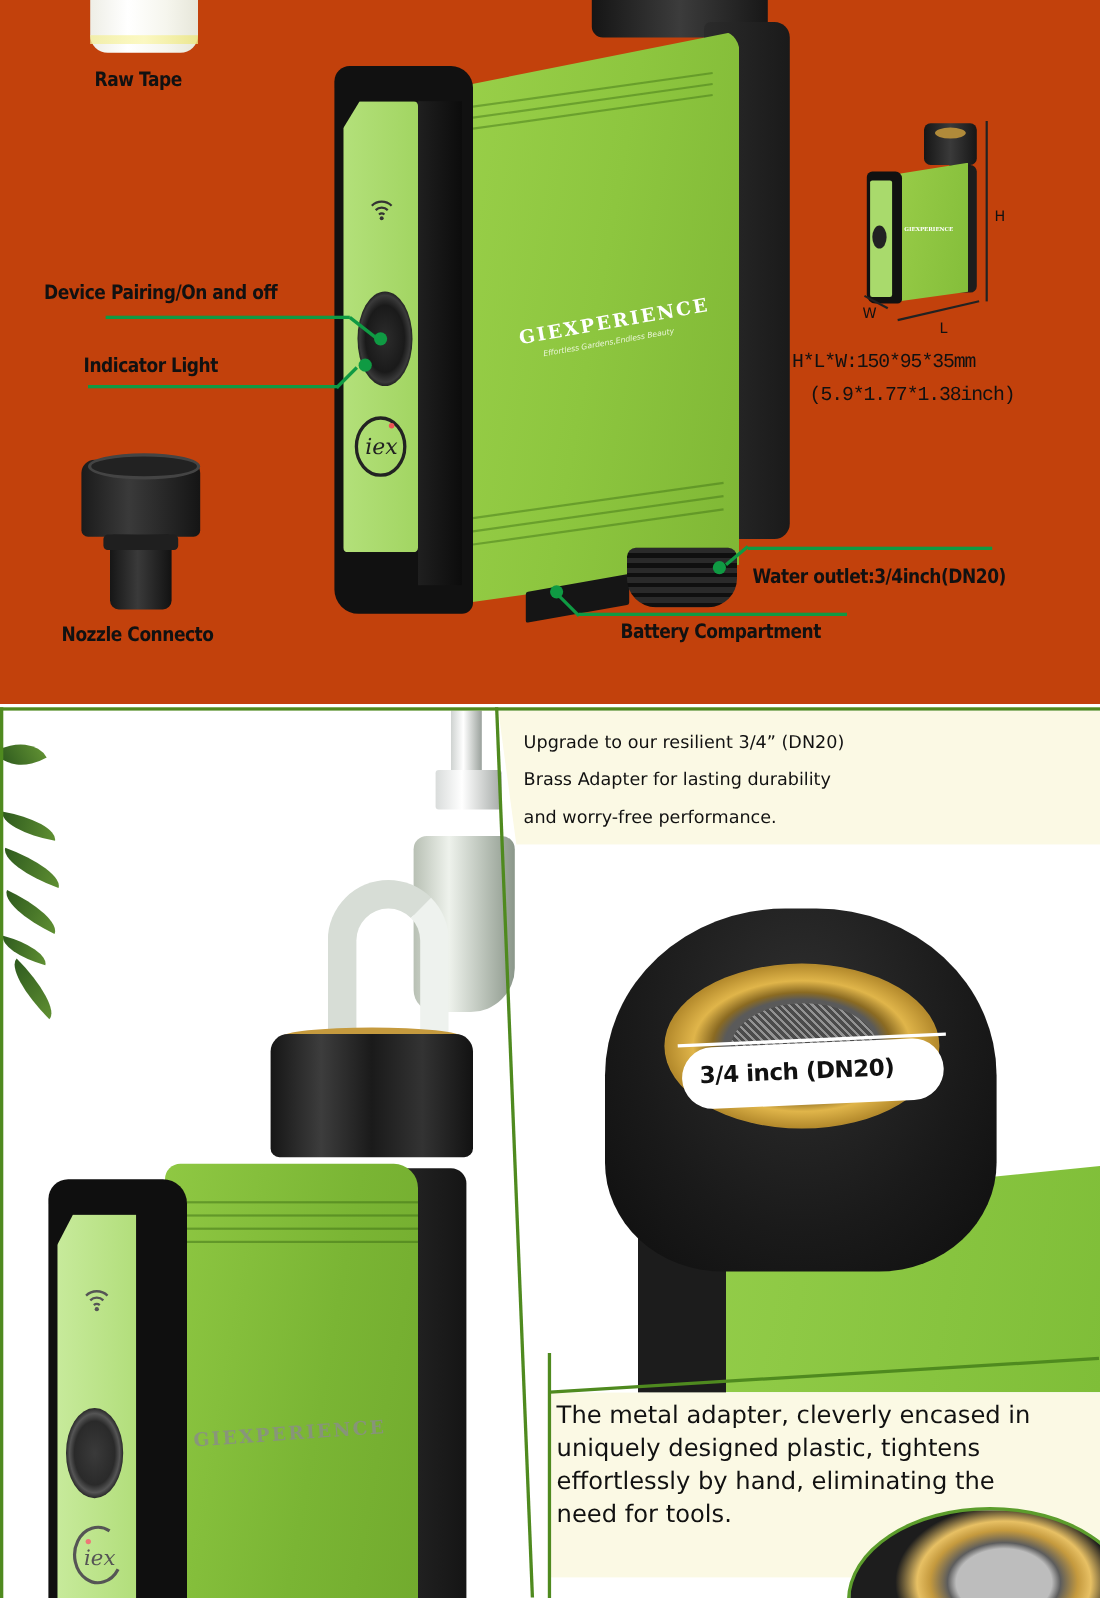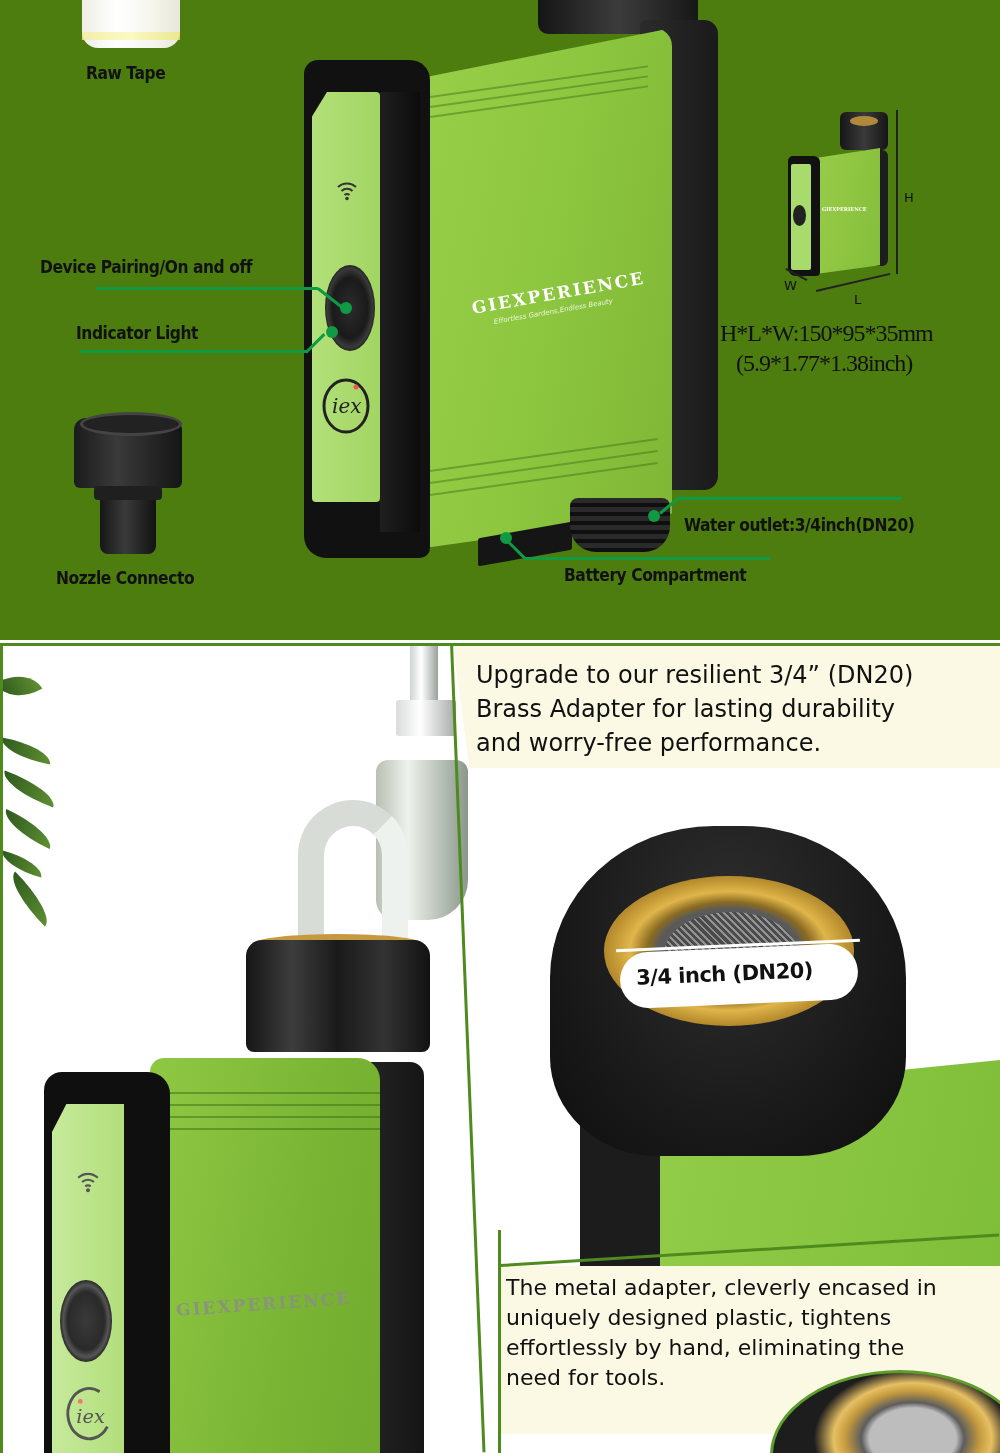--- a/index.html
+++ b/index.html
@@ -1,20 +1,20 @@
 <!DOCTYPE html>
 <html><head>
 <meta charset="utf-8">
 <style>
   * { box-sizing: border-box; margin: 0; padding: 0; }
   html, body { width: 1000px; height: 1453px; background: #ffffff; overflow: hidden; }
   body { position: relative; font-family: "DejaVu Sans Condensed", "DejaVu Sans", sans-serif; }
 
   
-  .top { position: absolute; left: 0; top: 0; width: 1000px; height: 640px; background: #4d7c0f; }
+  .top { position: absolute; left: 0; top: 0; width: 1000px; height: 640px; background: #c2410c; }
   .label { position: absolute; font-family: "DejaVu Sans", sans-serif; font-weight: bold; color: #111; font-size: 18px; letter-spacing: -0.5px; transform: scaleX(0.86); transform-origin: left center; white-space: nowrap; }
   .gline { position: absolute; background: #0f9a43; height: 3px; }
   .gdot { position: absolute; width: 12px; height: 12px; border-radius: 50%; background: #0f9a43; }
 
   
   .tape { position: absolute; left: 82px; top: -10px; width: 98px; height: 58px; border-radius: 0 0 16px 16px;
     background: linear-gradient(90deg, #eeeee6 0%, #ffffff 35%, #f6f6ee 70%, #e7e7da 100%); }
   .tape::after { content:""; position:absolute; left:0; right:0; bottom:8px; height:8px; background: linear-gradient(90deg,#f2ee9c,#fbf7b4,#ece67e); opacity:.8; }
 
   
@@ -44,21 +44,21 @@
   .mini-conn { position:absolute; left:840px; top:112px; width:48px; height:38px; background:linear-gradient(90deg,#161616,#3a3a3a,#161616); border-radius:6px; }
   .mini-conn::before { content:""; position:absolute; left:10px; top:4px; width:28px; height:10px; border-radius:50%; background:#b08a3a; }
   .mini-back { position:absolute; left:862px; top:150px; width:26px; height:116px; background:#1d1d1d; border-radius:3px 6px 6px 3px; }
   .mini-body { position:absolute; left:816px; top:148px; width:64px; height:126px; background: linear-gradient(100deg,#98cc48,#84be3a); clip-path: polygon(0 8%, 100% 0, 100% 93%, 0 100%); }
   .mini-front { position:absolute; left:788px; top:156px; width:32px; height:120px; background:#111; border-radius:5px 6px 4px 8px; }
   .mini-face { position:absolute; left:791px; top:164px; width:20px; height:106px; background:#a9da6c; border-radius:2px; }
   .mini-btn { position:absolute; left:793px; top:205px; width:13px; height:21px; border-radius:50%; background:#222; }
   .mini-brand { position:absolute; left:822px; top:206px; color:#fff; font-family:"DejaVu Serif", serif; font-size:5px; font-weight:bold; white-space:nowrap; }
   .dim-line { position:absolute; background:#222; }
   .dim-label { position:absolute; font-family:"DejaVu Sans", sans-serif; font-size:13px; color:#111; }
-  .dims { position:absolute; font-family:Liberation Serif, serif; color:#111; font-size:24px; letter-spacing:-1px; white-space:nowrap; }
+  .dims { position:absolute; font-family:Liberation Mono, monospace; color:#111; font-size:18px; letter-spacing:-1px; white-space:nowrap; }
 
   
   .bottom { position:absolute; left:0; top:643px; width:1000px; height:810px; }
   .frame-left { position:absolute; left:0; top:643px; width:3px; height:810px; background:#4f8a1f; }
   .frame-top { position:absolute; left:0; top:643px; width:1000px; height:3px; background:#4f8a1f; }
   .panel-top { position:absolute; left:453px; top:646px; width:547px; height:122px; background:#fbf9e4; clip-path: polygon(0 0,100% 0,100% 100%,3% 100%); }
   .panel-divider { position:absolute; left:450px; top:643px; width:3px; height:810px; background:#4f8a1f; transform: rotate(-2.3deg); transform-origin: top left; }
   .panel-text { position:absolute; font-family:"DejaVu Sans", sans-serif; color:#111; font-weight:500; white-space:pre-line; }
   .panel-bot { position:absolute; left:500px; top:1266px; width:500px; height:168px; background:#fbf9e4; }
   .panel-bot-line { position:absolute; left:500px; top:1264px; width:500px; height:3px; background:#4f8a1f; transform: rotate(-3.5deg); transform-origin: left; }
@@ -230,21 +230,21 @@
   <div class="ad-back"></div>
   <div class="ad-cap"></div>
   <div class="ad-brass"></div>
   <div class="ad-mesh"></div>
   <div class="ad-arrow"></div>
   <div class="ad-pill"></div>
   <div class="ad-pill-text">3/4 inch (DN20)</div>
 </div>
 
 <div class="panel-top"></div>
-<div class="panel-text" style="left:476px; top:658px; font-size:24px; line-height:34px;">Upgrade to our resilient 3/4”   (DN20)
+<div class="panel-text" style="left:476px; top:658px; font-size:16px; line-height:34px;">Upgrade to our resilient 3/4”   (DN20)
 Brass Adapter for lasting durability
 and worry-free performance.</div>
 
 <div class="panel-bot"></div>
 <div class="panel-bot-line"></div>
 <div class="panel-bot-vline"></div>
 <div class="panel-text" style="left:506px; top:1273px; font-size:22px; line-height:30px;">The metal adapter, cleverly encased in
 uniquely designed plastic, tightens
 effortlessly by hand, eliminating the
 need for tools.</div>

